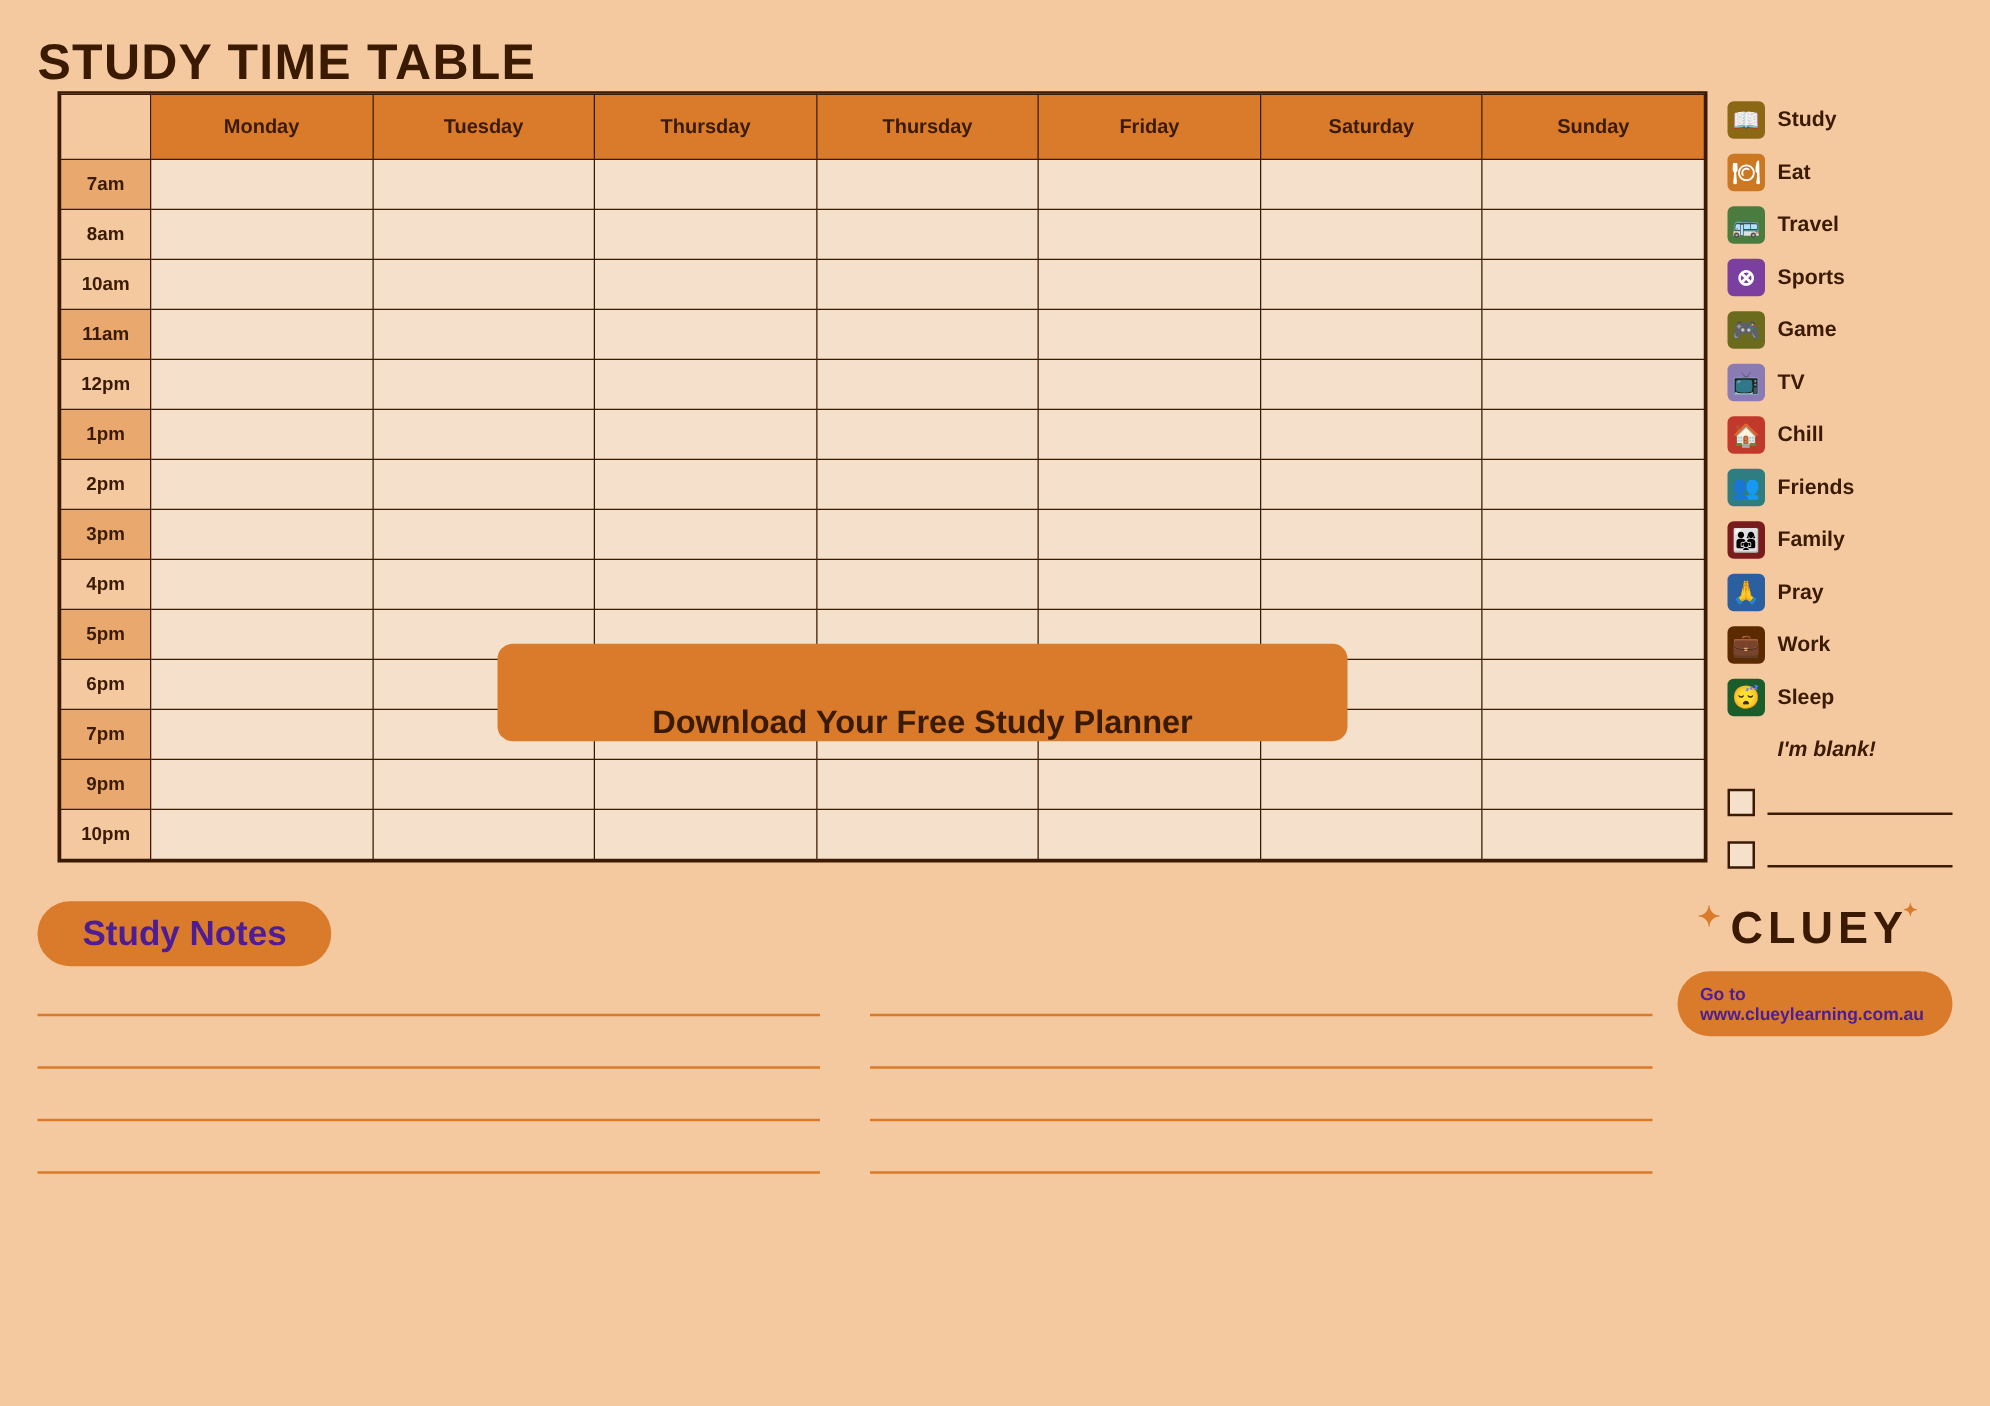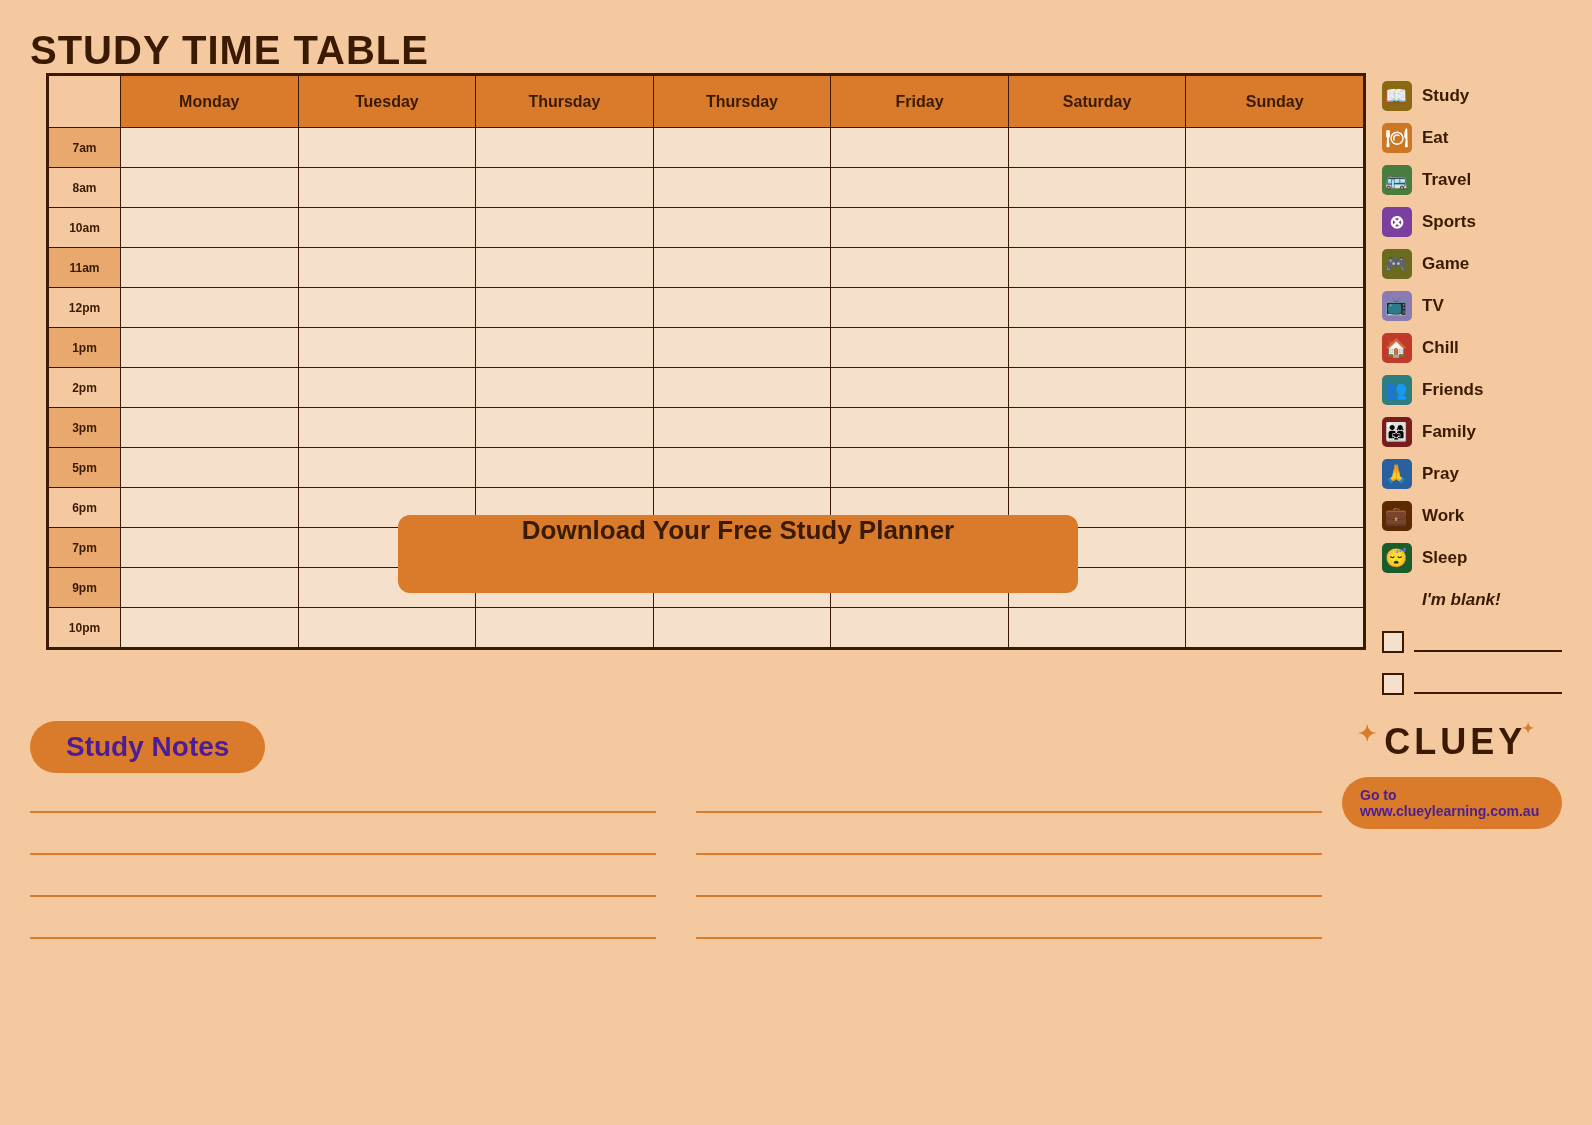--- a/index.html
+++ b/index.html
@@ -51,21 +51,21 @@
       font-weight: bold;
       font-size: 16px;
       height: 52px;
     }
     thead th:first-child {
       background: #f5c9a0;
     }
     td.time-cell {
       background: #e8a86e;
       font-weight: bold;
-      font-size: 12px;
+      font-size: 15px;
       width: 72px;
     }
     td.time-cell.light {
       background: #f5c9a0;
     }
     td.data-cell {
       background: #f5e0cc;
       min-width: 120px;
     }
     .legend {
@@ -117,21 +117,21 @@
     }
     .download-overlay {
       position: absolute;
       top: 440px;
       left: 350px;
       width: 680px;
       height: 78px;
       background: #d97b2a;
       border-radius: 12px;
       display: flex;
-      align-items: flex-start;
+      align-items: flex-end;
       justify-content: center;
       cursor: pointer;
     }
     .download-text {
       color: #3a1a00;
       font-size: 26px;
       font-weight: 900;
     }
     .bottom-area {
       display: flex;
@@ -296,20 +296,30 @@
               <td class="time-cell">3pm</td>
               <td class="data-cell"></td>
               <td class="data-cell"></td>
               <td class="data-cell"></td>
               <td class="data-cell"></td>
               <td class="data-cell"></td>
               <td class="data-cell"></td>
               <td class="data-cell"></td>
             </tr>
             <tr>
+              <td class="time-cell light">4pm</td>
+              <td class="data-cell"></td>
+              <td class="data-cell"></td>
+              <td class="data-cell"></td>
+              <td class="data-cell"></td>
+              <td class="data-cell"></td>
+              <td class="data-cell"></td>
+              <td class="data-cell"></td>
+            </tr>
+            <tr>
               <td class="time-cell">5pm</td>
               <td class="data-cell"></td>
               <td class="data-cell"></td>
               <td class="data-cell"></td>
               <td class="data-cell"></td>
               <td class="data-cell"></td>
               <td class="data-cell"></td>
               <td class="data-cell"></td>
             </tr>
             <tr>

